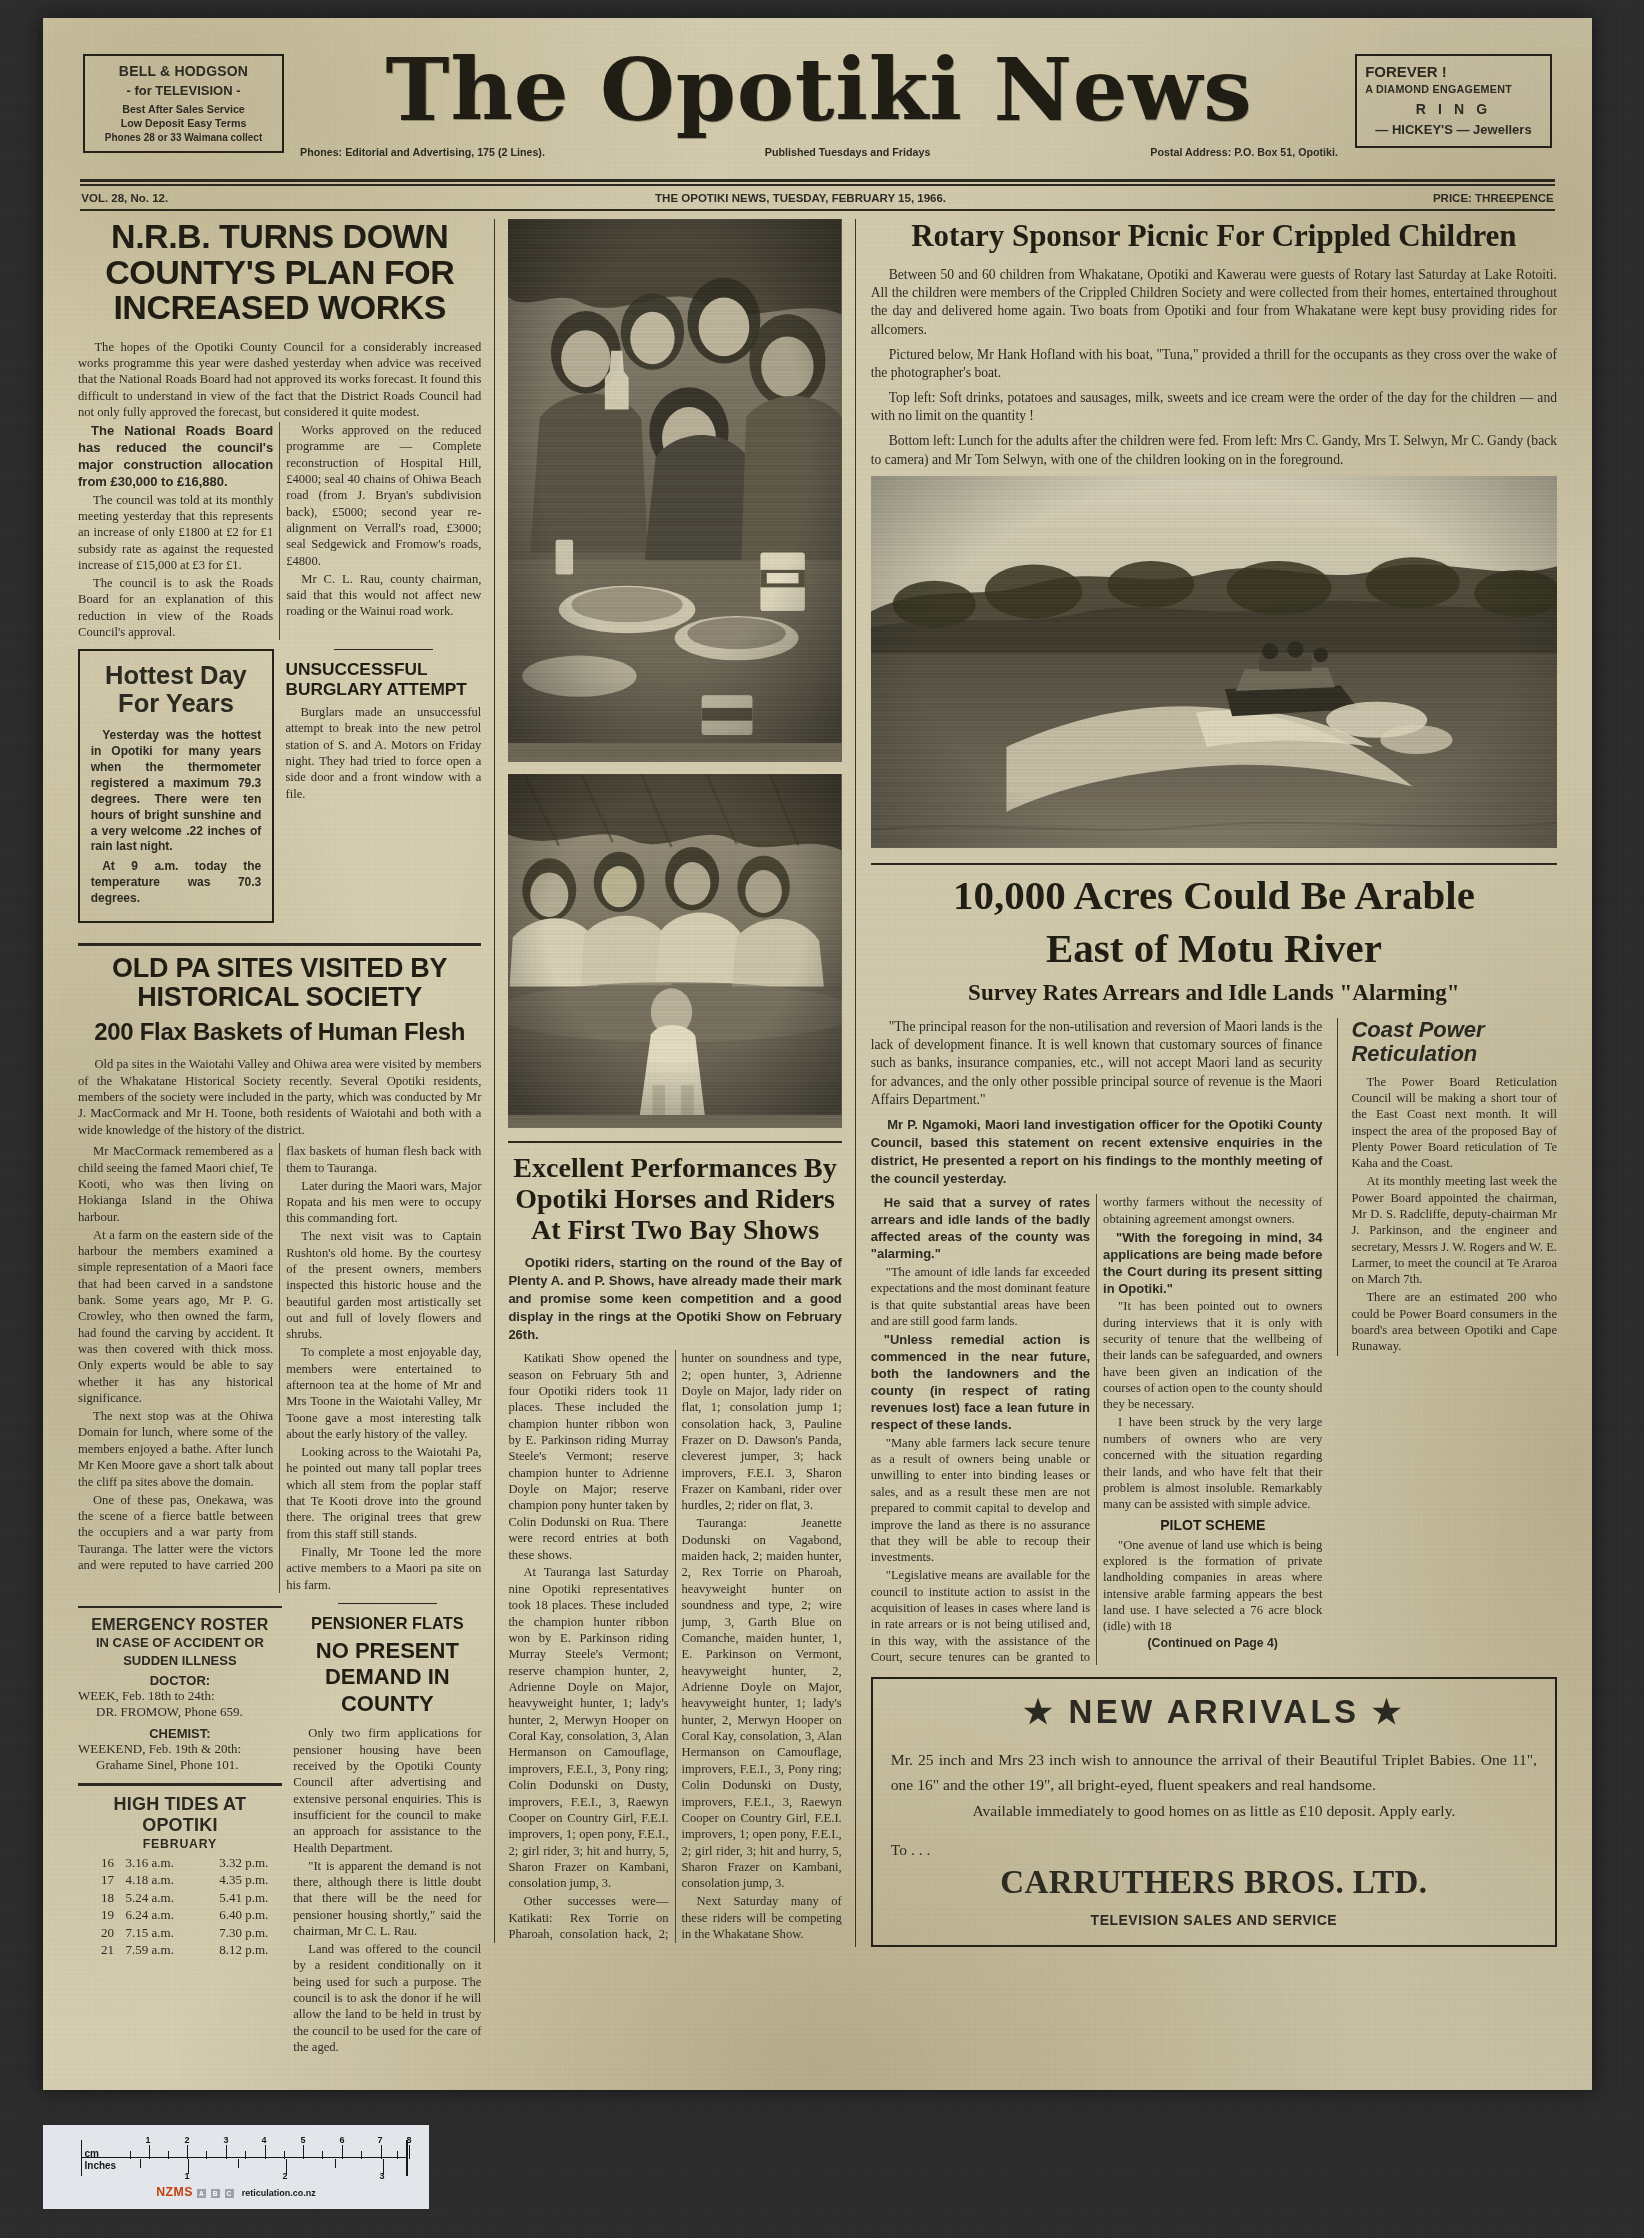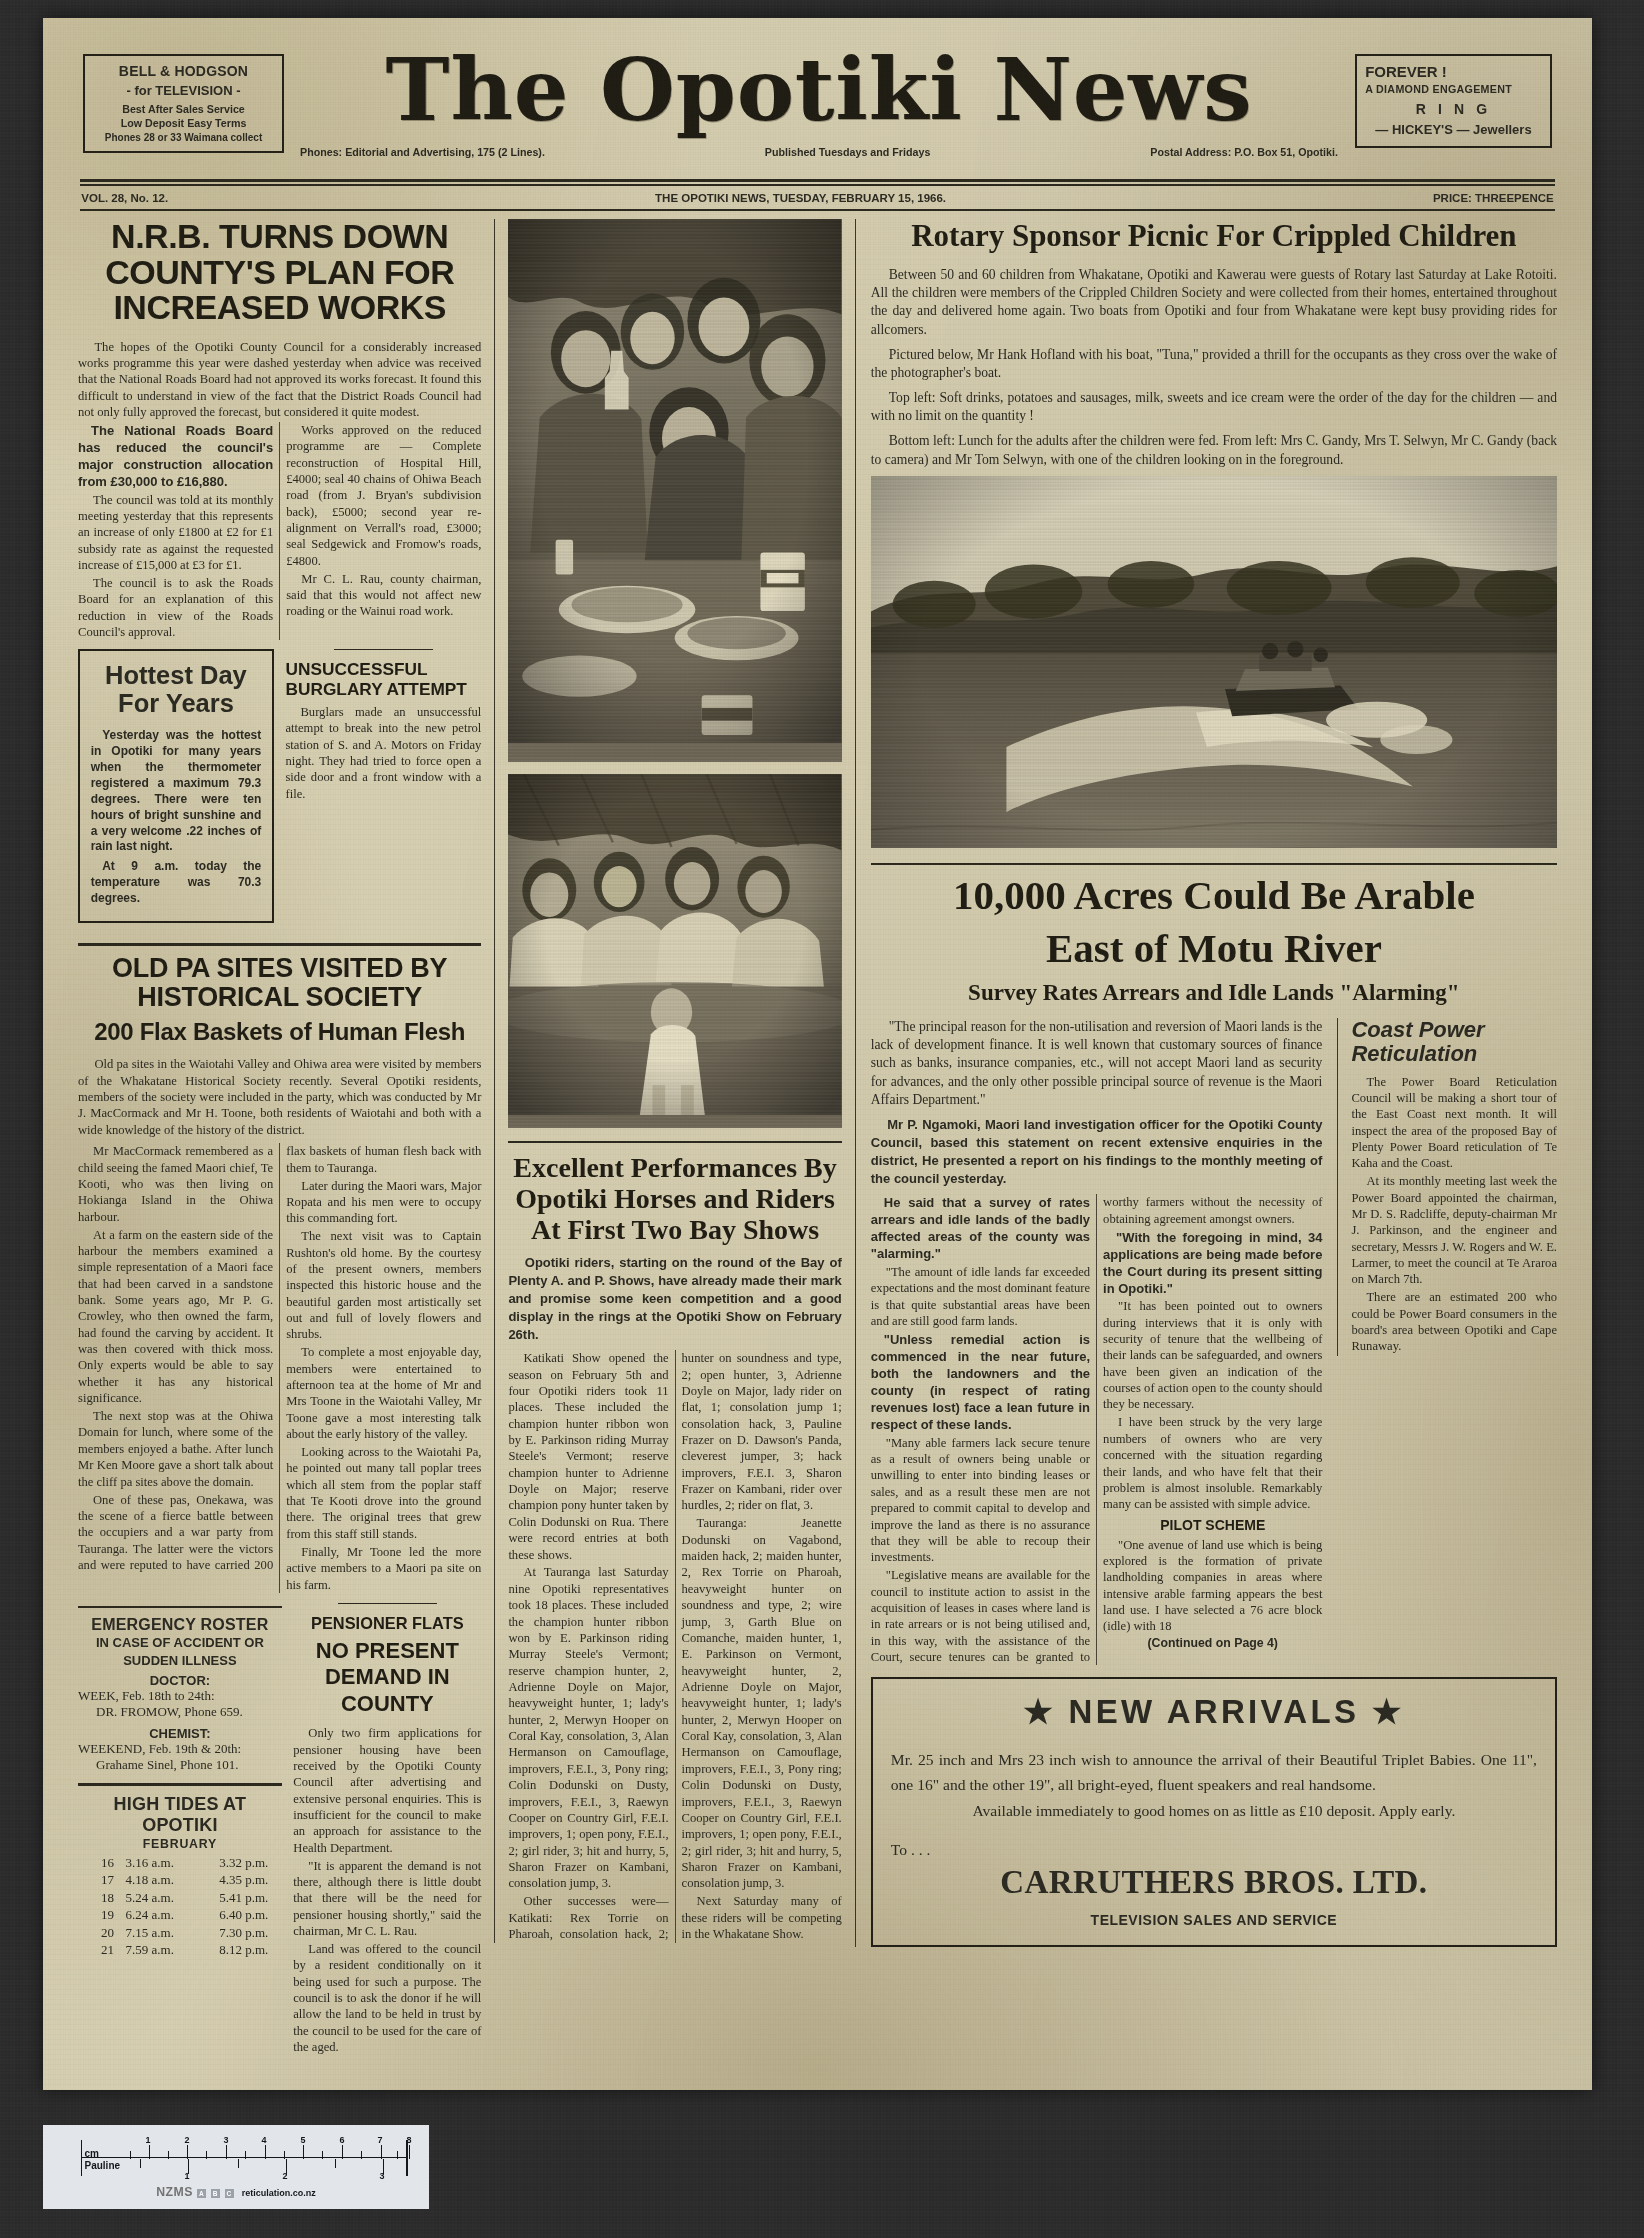--- a/index.html
+++ b/index.html
@@ -193,21 +193,21 @@
   }
   .sb-rule{position:relative;height:46px;margin:1.6px 5px 0;}
   .sb-line{position:absolute;left:21.4px;right:5px;top:22px;height:1.6px;background:#15171a;}
   .sb-endL{position:absolute;left:21.4px;top:5px;width:1.6px;height:36px;background:#15171a;}
   .sb-endR{position:absolute;right:5px;top:5px;width:1.6px;height:36px;background:#15171a;}
   .sb-cm-lab{position:absolute;left:25px;top:13px;font:bold 10px "Liberation Sans",sans-serif;color:#15171a;}
   .sb-in-lab{position:absolute;left:25px;top:25.5px;font:bold 10px "Liberation Sans",sans-serif;color:#15171a;}
   .sb-tick{position:absolute;background:#15171a;width:1.6px;}
   .sb-num{position:absolute;font:bold 9px "Liberation Sans",sans-serif;color:#15171a;}
   .sb-foot{text-align:center;margin-top:3.3px;}
-  .sb-foot .nz{font:bold 12.3px "Liberation Sans",sans-serif;color:#737373;letter-spacing:0.4px;}
+  .sb-foot .nz{font:bold 12.3px "Liberation Sans",sans-serif;color:#c2410c;letter-spacing:0.4px;}
   .sb-foot .sq{display:inline-block;width:9px;height:9px;background:#9aa1a8;color:#fff;
     font:bold 6.6px "Liberation Sans",sans-serif;text-align:center;line-height:9px;margin:0 0.8px;vertical-align:middle;}
   .sb-foot .dom{font:bold 9px "Liberation Sans",sans-serif;color:#15171a;margin-left:4.1px;}
 </style>
 </head>
 <body>
 
 <div class="scan-backdrop"></div>
 
 <div class="sheet">
@@ -601,21 +601,21 @@
   </div>
  </div>
 </div>
 
 <div class="scalebar">
   <div class="sb-rule">
     <div class="sb-line"></div>
     <div class="sb-endL"></div>
     <div class="sb-endR"></div>
     <div class="sb-cm-lab">cm</div>
-    <div class="sb-in-lab">Pauline</div>
+    <div class="sb-in-lab">Inches</div>
 
     <div class="sb-tick" style="left:89px;top:10px;height:14px;"></div>
     <div class="sb-num" style="left:86px;top:0px;">1</div>
     <div class="sb-tick" style="left:127px;top:10px;height:14px;"></div>
     <div class="sb-num" style="left:125px;top:0px;">2</div>
     <div class="sb-tick" style="left:166px;top:10px;height:14px;"></div>
     <div class="sb-num" style="left:164px;top:0px;">3</div>
     <div class="sb-tick" style="left:205px;top:10px;height:14px;"></div>
     <div class="sb-num" style="left:202px;top:0px;">4</div>
     <div class="sb-tick" style="left:243px;top:10px;height:14px;"></div>

